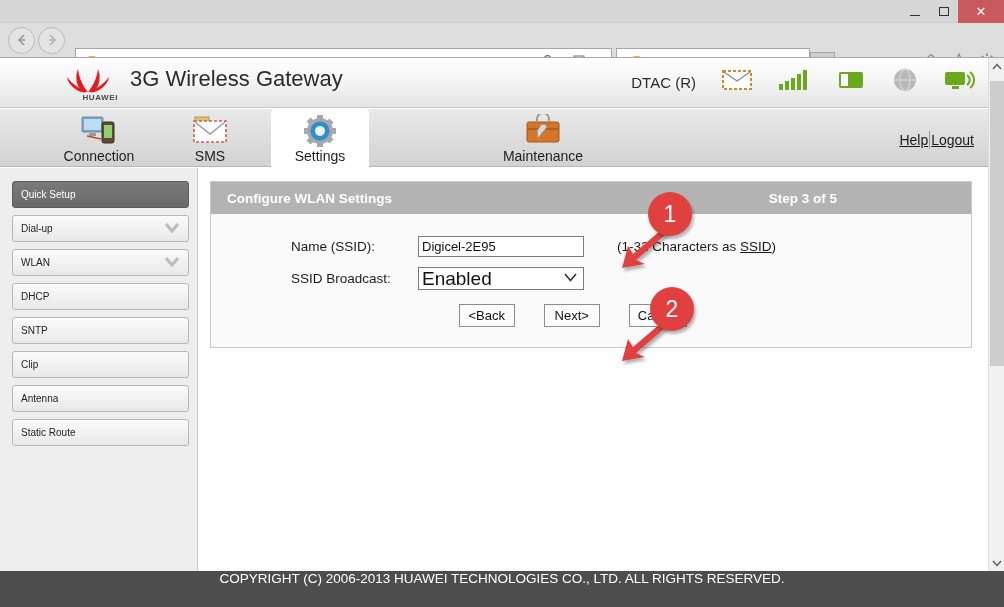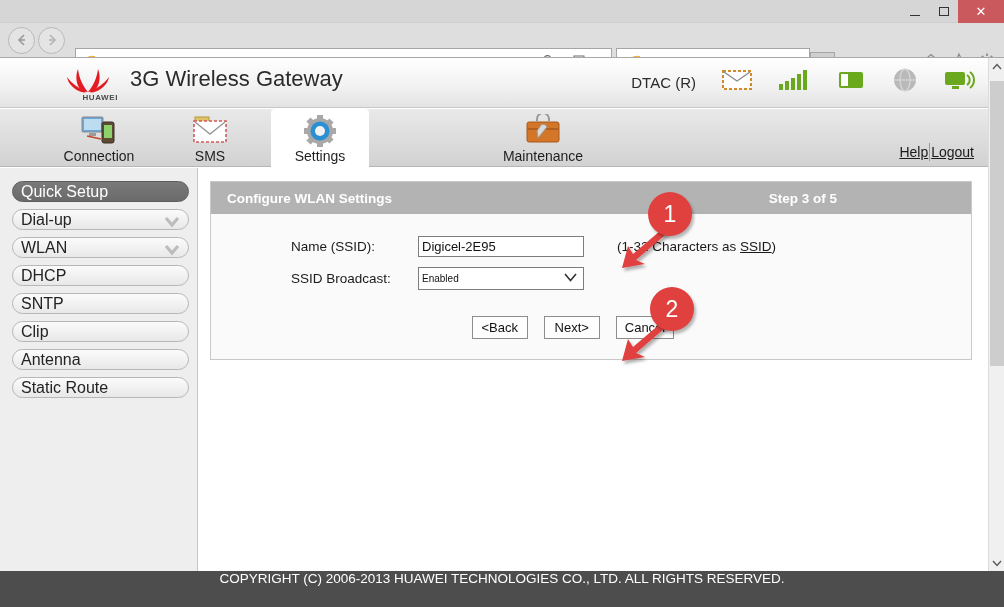--- a/index.html
+++ b/index.html
@@ -182,21 +182,21 @@
   }
   .navtab.active { background: #ffffff; border-radius: 4px 4px 0 0; }
   .navtab .label {
     font-size: 14px; color: #1e1e1e;
     position: absolute; bottom: 3px; left: 0; width: 100%;
   }
   .navtab .ico {
     display: block; margin: 2px auto 0; width: 36px; height: 34px;
   }
   .helplinks {
-    position: absolute; right: 14px; bottom: 5px;
+    position: absolute; right: 14px; bottom: 17px;
     display: flex; align-items: center; gap: 1px;
     font-size: 14px;
   }
   .helplinks a { color: #1a1a1a; text-decoration: underline; }
   .helplinks .sep { width: 1px; height: 18px; background: #9b9b9b; }
 
   
   .pagebody {
     position: absolute; top: 110px; left: 0;
     width: 988px; height: 408px;
@@ -204,27 +204,27 @@
   }
   .sidebar {
     position: absolute; top: 0; left: 0;
     width: 198px; height: 408px;
     background: #eeeeee;
     border-right: 1px solid #c5c5c5;
     padding: 13px 8px 0 12px;
   }
   .menu-item {
     position: relative;
-    height: 21px; margin-bottom: 7px;
+    height: 27px; margin-bottom: 7px;
     border: 1px solid #b7b7b7;
-    border-radius: 12px;
+    border-radius: 3px;
     background: linear-gradient(to bottom, #fbfbfb 0%, #e8e8e8 100%);
     display: flex; align-items: center;
     padding-left: 8px;
-    font-size: 16px; color: #232323;
+    font-size: 10px; color: #232323;
   }
   .menu-item.active {
     background: linear-gradient(to bottom, #7a7a7a 0%, #6a6a6a 100%);
     color: #ffffff;
     border-color: #5c5c5c;
   }
   .menu-item .chev {
     position: absolute; right: 8px; top: 5px;
     color: #b0b0b0;
   }
@@ -267,31 +267,31 @@
     background: #ffffff;
     font-family: "Liberation Sans", sans-serif;
     font-size: 13px; color: #111;
     padding: 0 3px;
   }
   .selinput {
     position: relative;
     width: 166px; height: 23px;
     border: 1px solid #7c7c7c;
     background: #ffffff;
-    font-size: 10px; color: #111;
+    font-size: 19px; color: #111;
     display: flex; align-items: center;
     padding: 0 3px;
   }
   .selinput .arrow {
     position: absolute; right: 6px; top: 3px;
     color: #333; font-size: 12px;
   }
   .btnrow {
-    display: flex; justify-content: center; gap: 16px;
-    margin-top: 26px; margin-left: -36px;
+    display: flex; justify-content: center; gap: 29px;
+    margin-top: 14px; margin-left: -36px;
   }
   .btn {
     min-width: 56px; height: 23px;
     border: 1px solid #8c8c8c;
     background: #fdfdfd;
     font-family: "Liberation Sans", sans-serif;
     font-size: 13px; color: #111;
     padding: 0 8px;
     display: flex; align-items: center; justify-content: center;
   }

